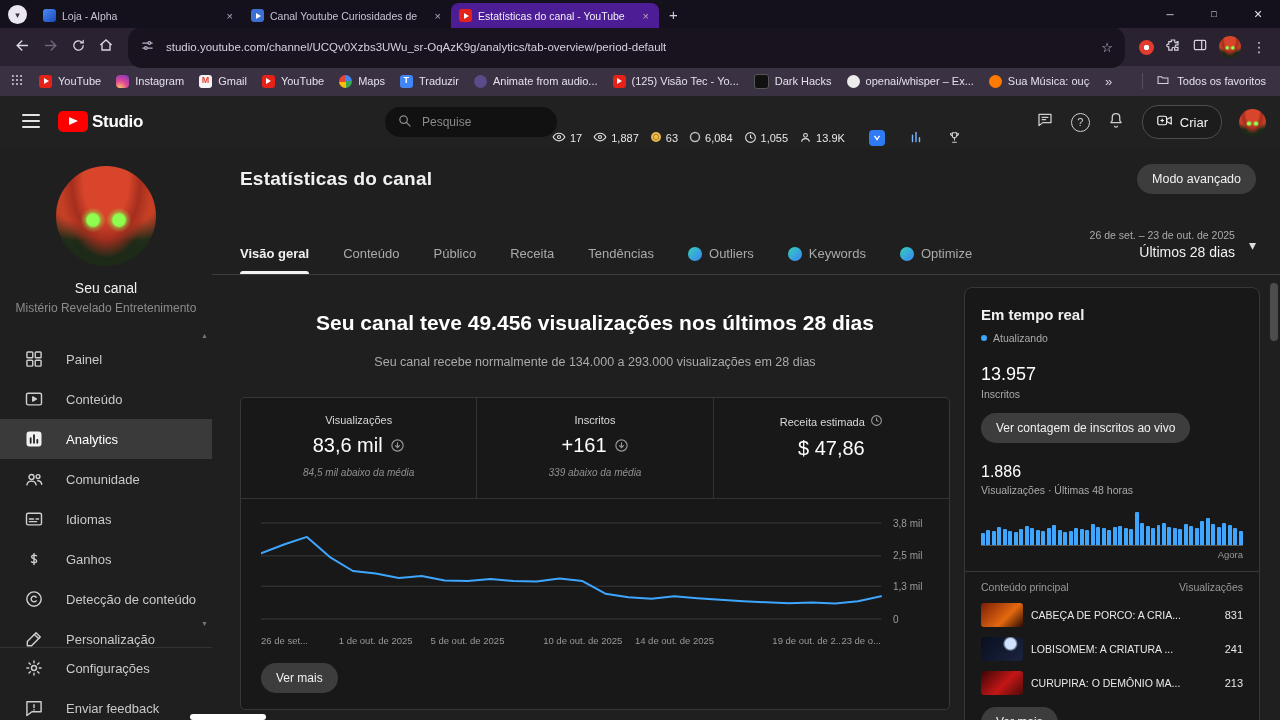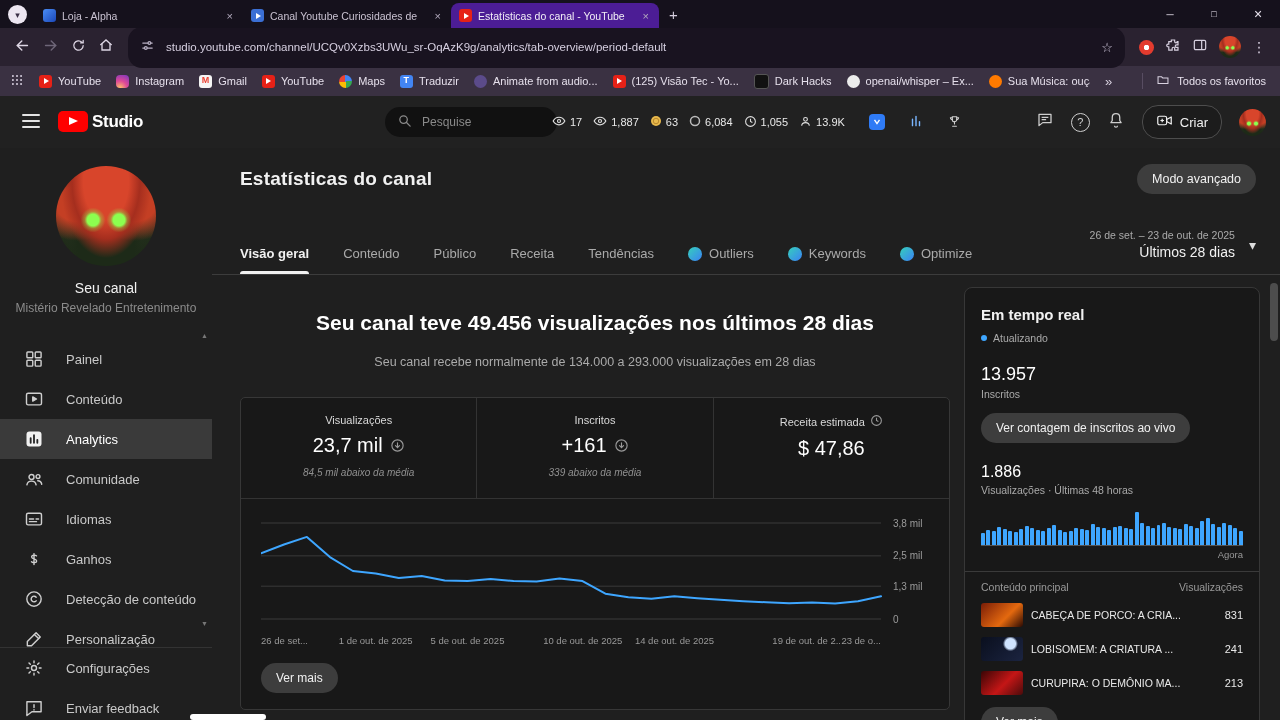--- a/index.html
+++ b/index.html
@@ -63,21 +63,21 @@
   .yt-header{height:52px;background:#212121;position:relative;}
   .hamburger{position:absolute;left:22px;top:18px;width:18px;}
   .hamburger i{display:block;height:2px;background:#e3e3e3;margin-bottom:4px;border-radius:1px;}
   .yt-logo{position:absolute;left:58px;top:15px;display:flex;align-items:center;gap:4px;}
   .logo-badge{width:30px;height:21px;background:#f00;border-radius:5px;position:relative;}
   .logo-badge::after{content:"";position:absolute;left:11px;top:6px;border-left:9px solid #fff;border-top:4.5px solid transparent;border-bottom:4.5px solid transparent;}
   .logo-text{color:#fff;font-size:17px;font-weight:bold;letter-spacing:-.3px;}
   .searchbox{position:absolute;left:385px;top:11px;width:148px;height:30px;background:#111;border-radius:15px;display:flex;align-items:center;padding:0 12px;gap:8px;}
   .search-input{flex:1;background:transparent;border:none;outline:none;color:#eee;font-size:12px;font-family:inherit;min-width:0;}
   .search-input::placeholder{color:#8a8a8a;}
-  .ext-stats{position:absolute;left:552px;top:0;height:52px;display:flex;align-items:center;gap:24px;color:#e8e8e8;font-size:11px;justify-content:space-between;}
+  .ext-stats{position:absolute;left:552px;top:16px;height:52px;display:flex;align-items:center;gap:24px;color:#e8e8e8;font-size:11px;justify-content:space-between;}
   .stat{display:flex;align-items:center;gap:4px;}
   .vidiq{width:16px;height:16px;border-radius:4px;background:#2f7bf6;display:flex;align-items:center;justify-content:center;}
   .hdr-right{position:absolute;right:14px;top:0;height:52px;display:flex;align-items:center;gap:17px;}
   .help{width:17px;height:17px;border:1.6px solid #cfcfcf;border-radius:50%;color:#cfcfcf;font-size:11px;display:flex;align-items:center;justify-content:center;}
   .create-btn{height:32px;border:1px solid #4d4d4d;border-radius:16px;display:flex;align-items:center;gap:7px;padding:0 13px;color:#f1f1f1;font-size:13px;background:#1c1c1c;}
   .hdr-avatar{width:27px;height:27px;}
 
   
   .app-body{display:flex;height:572px;position:relative;}
   .sidebar{width:212px;flex:none;background:#1f1f1f;position:relative;}
@@ -553,21 +553,21 @@
         <div class="left-col">
           <div class="headline">Seu canal teve 49.456 visualizações nos últimos 28 dias</div>
           <div class="subheadline">Seu canal recebe normalmente de 134.000 a 293.000 visualizações em 28 dias</div>
           <div class="big-card">
             <div class="metrics-row">
                 <div class="metric-cell">
                   <div class="m-label">
                     <span>Visualizações</span>
                   </div>
                   <div class="m-value-row">
-                    <span class="m-value">23,7 mil</span>
+                    <span class="m-value">83,6 mil</span>
                     <span style="display: flex;">
                       <svg width="15" height="15" viewBox="0 0 24 24" fill="none" stroke="#9a9a9a" stroke-width="1.8" stroke-linecap="round">
                         <circle cx="12" cy="12" r="9"></circle>
                         <path d="M12 7.5v8M12 15.5l-3.2-3.2M12 15.5l3.2-3.2"></path>
                       </svg>
                     </span>
                   </div>
                   <div class="m-delta">84,5 mil abaixo da média</div>
                 </div>
                 <div class="metric-cell">

